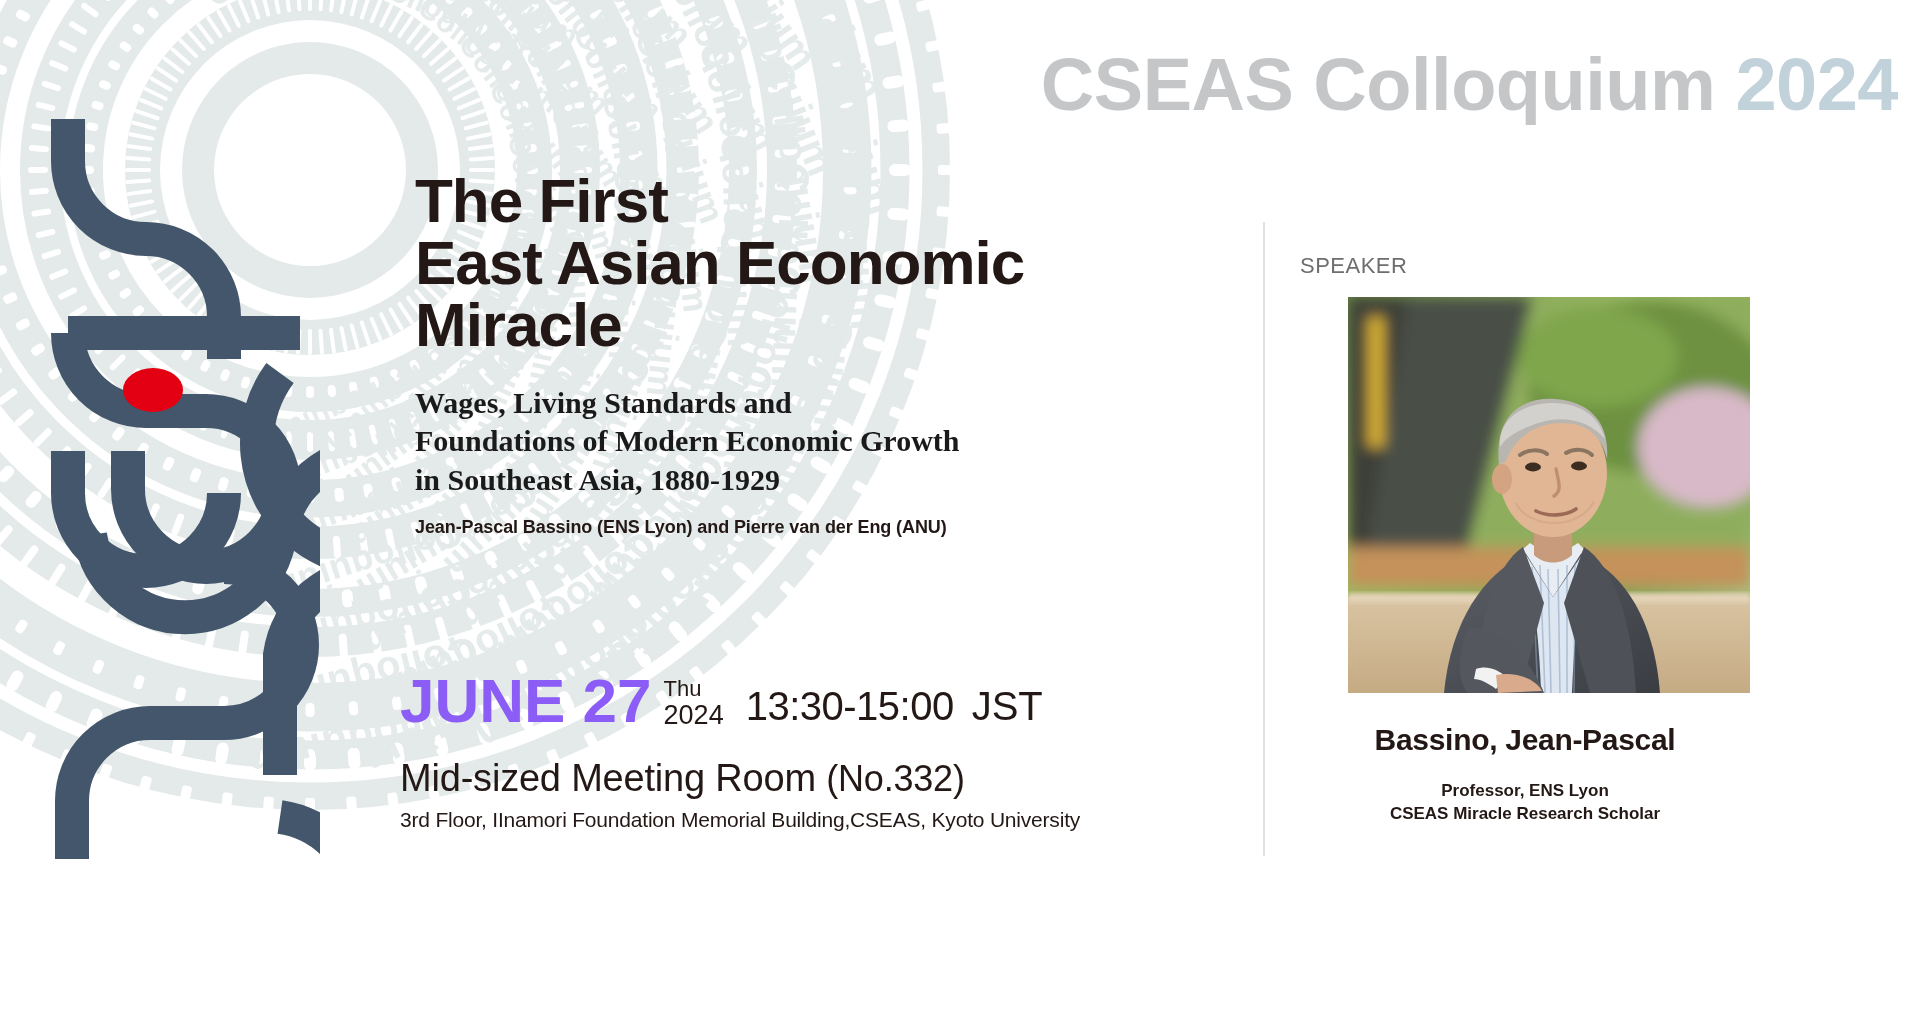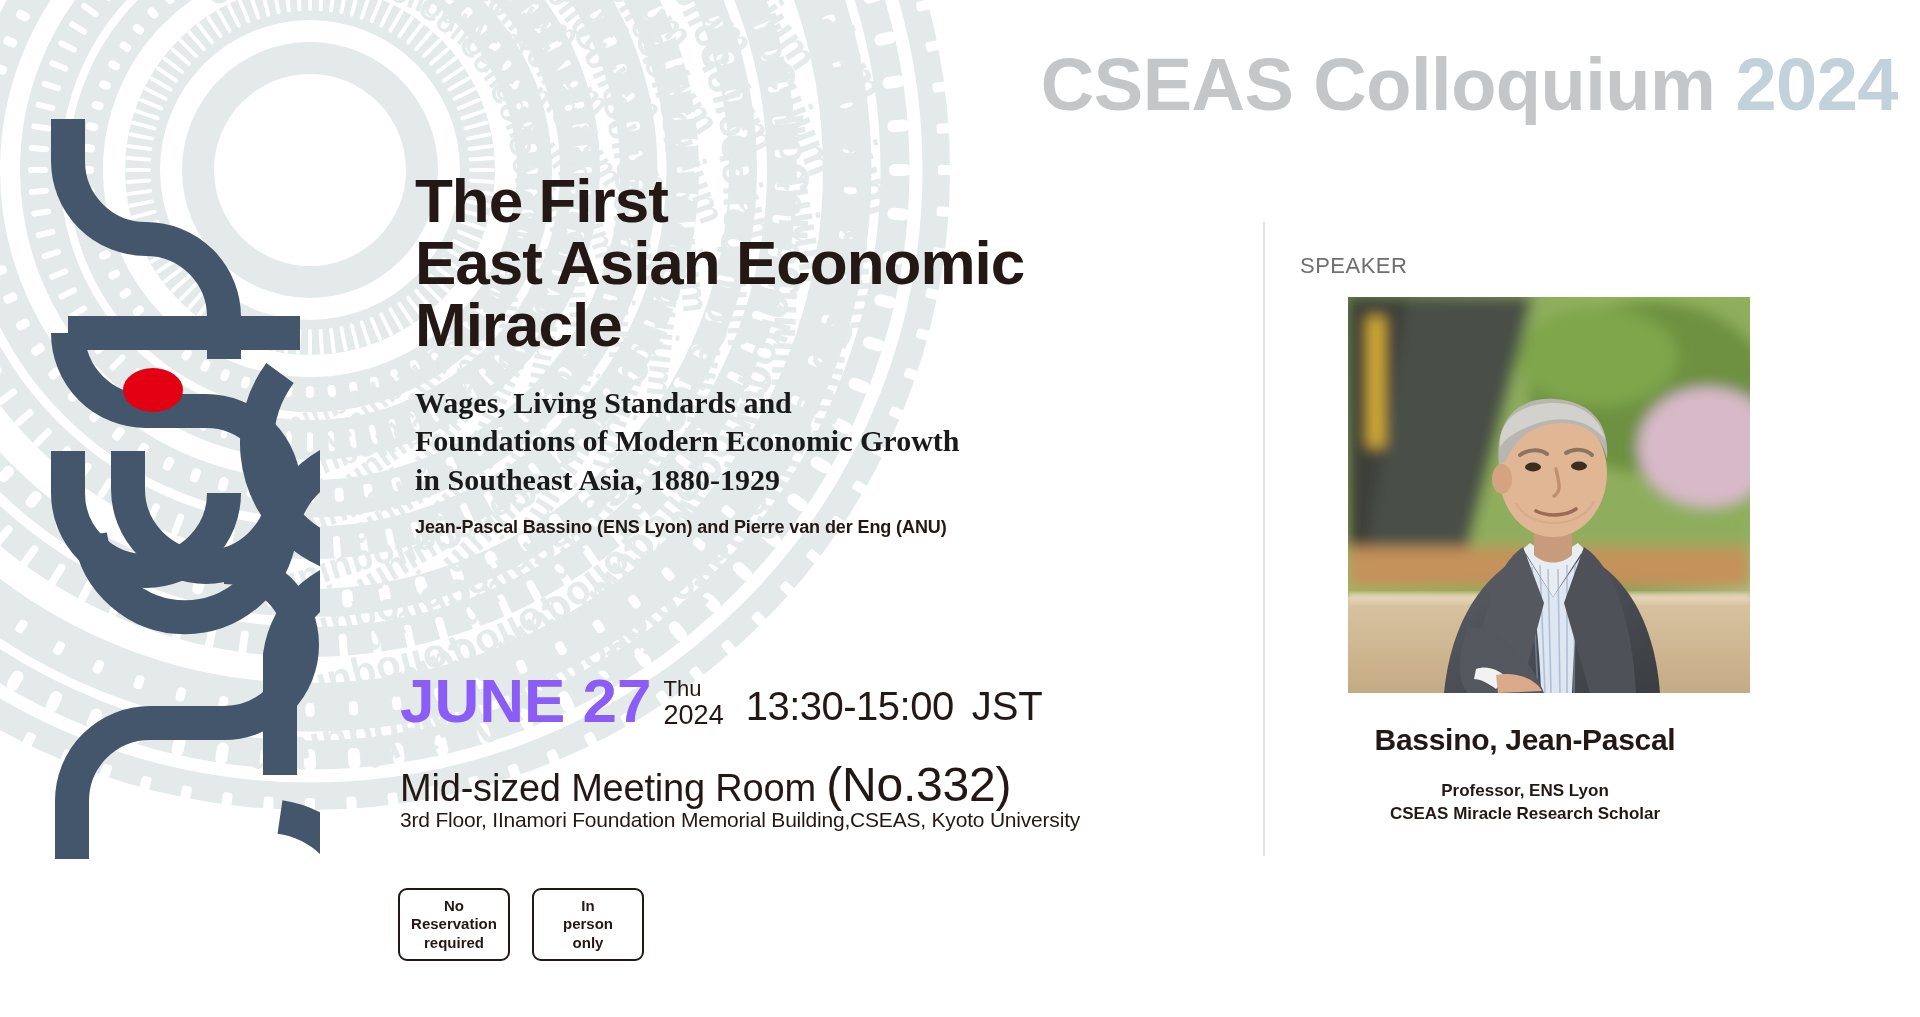--- a/index.html
+++ b/index.html
@@ -128,21 +128,21 @@
   .date-tz{
     font-size:40px;color:#231815;font-weight:400;margin-left:18px;margin-bottom:2px;
   }
 
   
   .venue{
     position:absolute;left:400px;top:757px;
     font-size:38px;color:#231815;font-weight:400;
     letter-spacing:-0.2px;white-space:nowrap;
   }
-  .venue .room-no{font-size:48px;}
+  .venue .room-no{font-size:36px;}
   .address{
     position:absolute;left:400px;top:808px;
     font-size:21px;color:#231815;font-weight:400;
     letter-spacing:-0.2px;white-space:nowrap;
   }
 
   
   .badges{
     position:absolute;left:398px;top:888px;
     display:flex;gap:22px;
@@ -1193,32 +1193,20 @@
     <span class="date-time">13:30-15:00</span>
     <span class="date-tz">JST</span>
   </div>
 
   <div class="venue">
     <span>Mid-sized Meeting Room</span>
     <span class="room-no">(No.332)</span>
   </div>
   <div class="address">3rd Floor, IInamori Foundation Memorial Building,CSEAS, Kyoto University</div>
 
-  <div class="badges">
-    <div class="badge">
-      <span>No</span>
-      <span>Reservation</span>
-      <span>required</span>
-    </div>
-    <div class="badge">
-      <span>In</span>
-      <span>person</span>
-      <span>only</span>
-    </div>
-  </div>
 
   <div class="divider"></div>
 
   <div class="speaker-label">SPEAKER</div>
 
   <div class="photo">
     <svg width="402" height="396" viewBox="0 0 402 396">
       <defs>
         <linearGradient id="bgGreen" x1="0" y1="0" x2="1" y2="1">
           <stop offset="0%" stop-color="#6e8f47"></stop>

